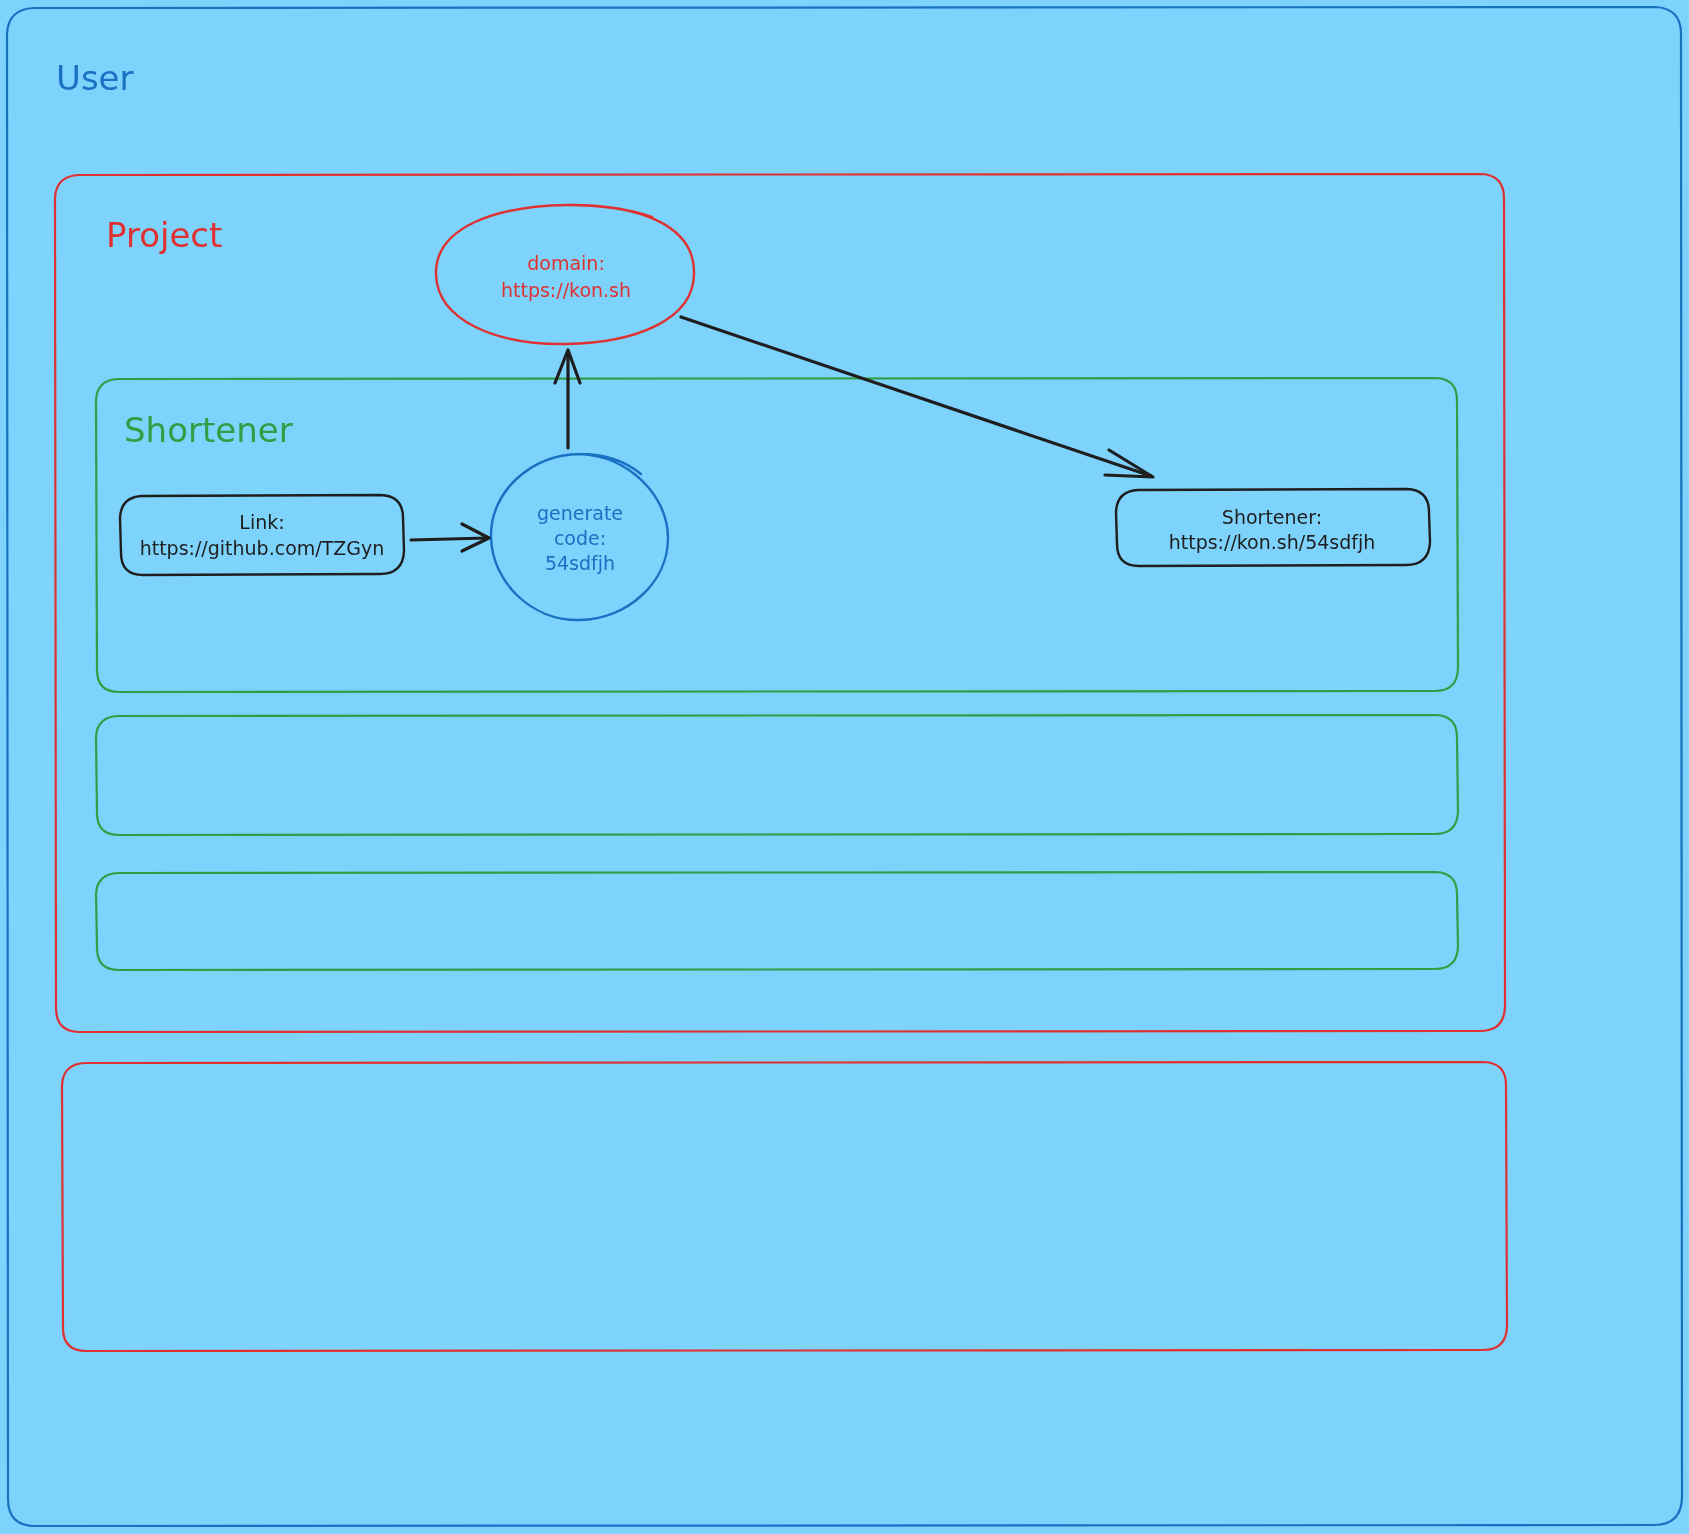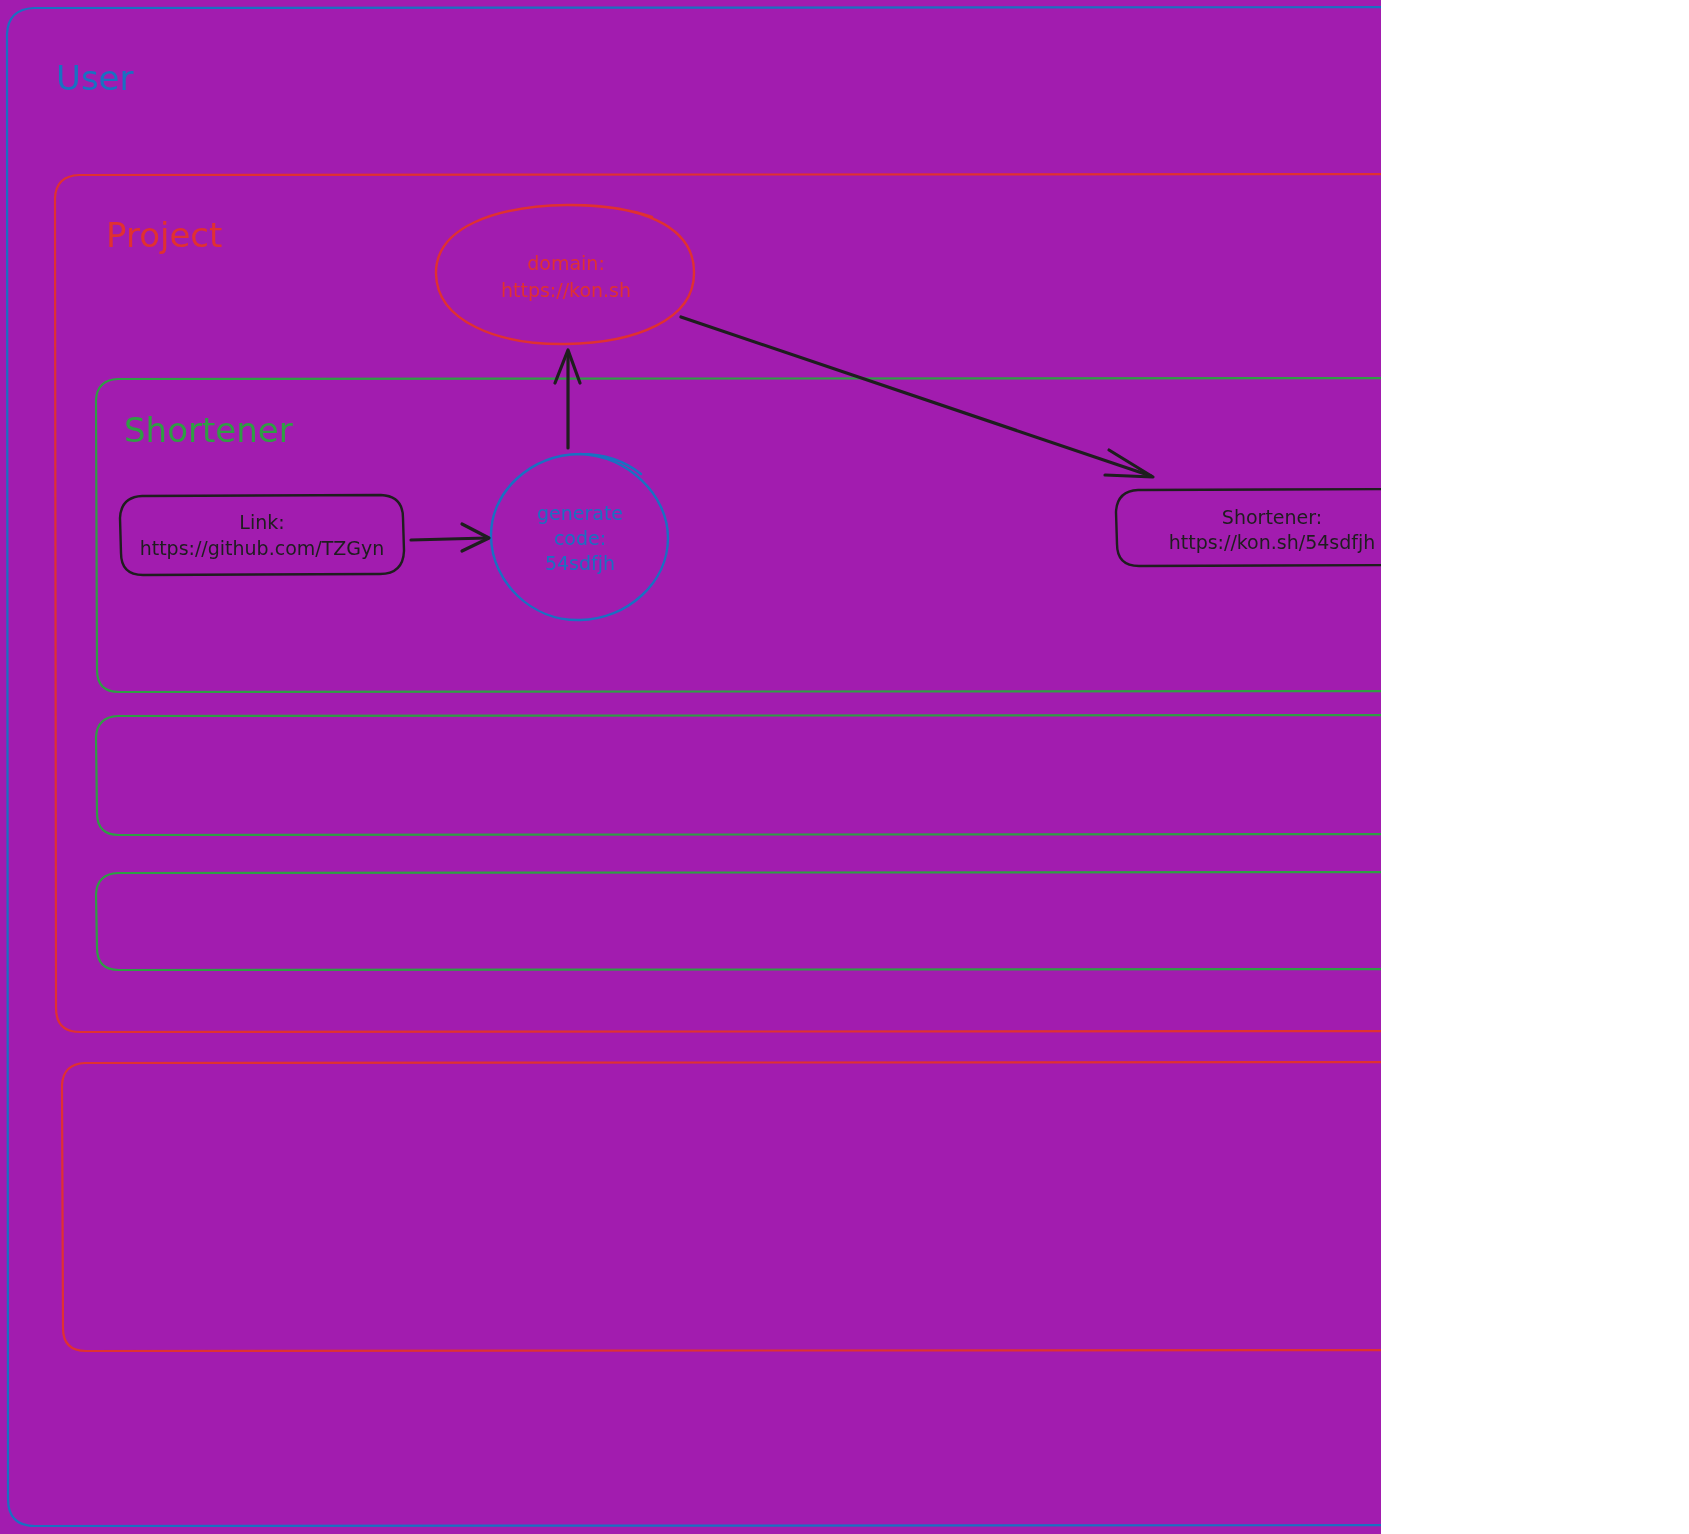--- a/index.html
+++ b/index.html
@@ -5,23 +5,23 @@
   html, body {
     margin: 0;
     padding: 0;
     background: #ffffff;
   }
   body {
     font-family: "DejaVu Sans", sans-serif;
   }
   #canvas-root {
     position: relative;
-    width: 1381px;
+    width: 1689px;
     height: 1534px;
-    background: #a21caf;
+    background: #7dd3fc;
     overflow: hidden;
   }
   svg.diagram {
     position: absolute;
     top: 0;
     left: 0;
     width: 1689px;
     height: 1534px;
   }
   .hand-text {

